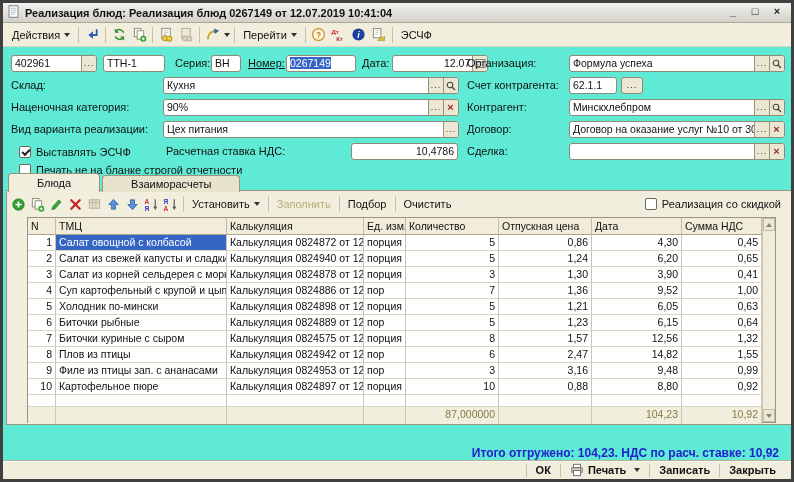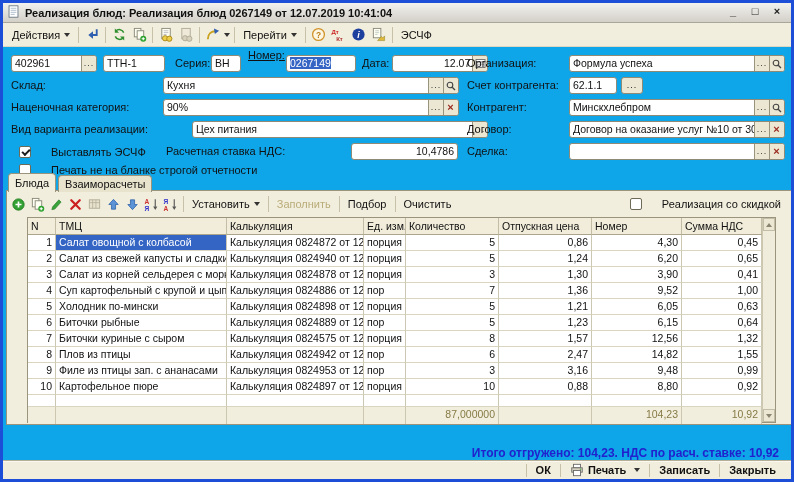--- a/index.html
+++ b/index.html
@@ -1,19 +1,19 @@
 <!DOCTYPE html>
 <html><head>
 <meta charset="utf-8">
 <style>
   html,body{margin:0;padding:0;background:#888;}
   *{box-sizing:border-box;}
   .window{
     position:relative;width:794px;height:482px;
-    border:3px solid #1d4ed8;background:#0ea5e9;
+    border:3px solid #404040;background:#5eead4;
     font-family:"Liberation Sans","DejaVu Sans",sans-serif;
     font-size:11px;color:#111;overflow:hidden;
   }
   
   .titlebar{position:absolute;top:0;left:0;right:0;height:20px;
     background:linear-gradient(#f2f1ee,#d3d0c8);
     border-bottom:1px solid #a9a69b;display:flex;align-items:center;padding:0 4px;gap:5px;}
   .wtitle{font-weight:bold;flex:1;white-space:nowrap;overflow:hidden;}
   .wbtns{display:flex;gap:6px;padding-right:2px;}
   .wbtn{width:16px;height:15px;text-align:center;line-height:13px;font-weight:bold;color:#222;font-size:11px;cursor:default;}
@@ -32,27 +32,27 @@
   .field{position:absolute;height:17px;background:#fff;border:1px solid #8f8a75;border-radius:3px;
     display:flex;align-items:stretch;font-size:10.5px;overflow:hidden;}
   .field .val{flex:1;padding:1px 3px;white-space:nowrap;overflow:hidden;line-height:13px;}
   .field .val.right{text-align:right;}
   .fbtn{width:15px;flex:none;background:#ece7d3;border-left:1px solid #9a947c;display:flex;align-items:center;justify-content:center;
     font-size:9px;line-height:9px;color:#333;letter-spacing:1px;}
   .minibtn{position:absolute;width:22px;height:17px;background:#ece7d3;border:1px solid #8f8a75;border-radius:3px;
     text-align:center;line-height:14px;font-size:9px;letter-spacing:1px;}
   .sel{background:#3565c4;color:#fff;}
   .clr{color:#9a2b1e;font-weight:bold;font-size:11px;}
-  .cbrow{position:absolute;display:flex;align-items:center;gap:20px;height:16px;white-space:nowrap;padding-left:8px;}
+  .cbrow{position:absolute;display:flex;align-items:center;gap:5px;height:16px;white-space:nowrap;padding-left:8px;}
   .cb{width:12px;height:12px;background:#fff;border:1px solid #6e6a58;border-radius:2px;position:relative;flex:none;}
   .cb.checked::after{content:"";position:absolute;left:2px;top:2px;width:6px;height:3px;
     border-left:2px solid #1c1c1c;border-bottom:2px solid #1c1c1c;transform:rotate(-45deg);}
   
   .tabs{position:absolute;top:170px;left:5px;display:flex;align-items:flex-end;z-index:3;}
-  .tab{height:17px;padding:0 6px;display:flex;align-items:center;background:#e8e3cd;
+  .tab{height:17px;padding:0 28px;display:flex;align-items:center;background:#e8e3cd;
     border:1px solid #9a947c;border-bottom:none;border-radius:4px 4px 0 0;margin-right:2px;}
   .tab.active{height:19px;background:#f2eedd;position:relative;}
   .panel{position:absolute;top:187px;left:3px;width:786px;height:235px;border:1px solid #9a947c;background:#f2eedd;}
   .ptoolbar{position:absolute;top:2px;left:2px;right:2px;height:22px;display:flex;align-items:center;}
   .ptoolbar .ibtn{width:19px;height:19px;}
   
   .tbl{position:absolute;left:20px;top:26px;width:749px;height:206px;border:1px solid #9a947c;background:#fff;}
   .thead,.trow{display:flex;width:734px;}
   .thead .cell{background:#f1edda;border-right:1px solid #c2bda4;border-bottom:1px solid #aaa58b;height:17px;line-height:14px;}
   .cell{border-right:1px solid #ccc7b0;border-bottom:1px solid #dad5c0;padding:1px 3px;overflow:hidden;
@@ -193,21 +193,21 @@
       <span class="val">402961</span>
       <span class="fbtn">...</span>
     </div>
     <div class="field" style="left:100px;top:8px;width:62px;">
       <span class="val">ТТН-1</span>
     </div>
     <span class="flabel" style="left:172px;top:8px;">Серия:</span>
     <div class="field" style="left:208px;top:8px;width:30px;">
       <span class="val">ВН</span>
     </div>
-    <span class="flabel" style="left:245px;top:0;text-decoration:underline;">Номер:</span>
+    <span class="flabel" style="left:245px;top:8px;text-decoration:underline;">Номер:</span>
     <div class="field" style="left:283px;top:8px;width:70px;">
       <span class="val"><span class="sel">0267149</span></span>
     </div>
     <span class="flabel" style="left:359px;top:8px;">Дата:</span>
     <div class="field" style="left:389px;top:8px;width:96px;padding-left:48px;">
       <span class="val">12.07.2019</span>
       <span class="fbtn">
           <svg width="11" height="11" viewBox="0 0 11 11">
             <rect x="1" y="1.5" width="9" height="8" fill="#fff" stroke="#777"></rect>
             <path d="M1 4h9" stroke="#777"></path>
@@ -256,21 +256,21 @@
       <span class="fbtn">...</span>
       <span class="fbtn">
           <svg width="10" height="10" viewBox="0 0 10 10">
             <circle cx="4" cy="4" r="2.8" fill="none" stroke="#444" stroke-width="1.1"></circle>
             <path d="M6.2 6.2L9 9" stroke="#444" stroke-width="1.3"></path>
           </svg>
         </span>
     </div>
 
     <span class="flabel" style="left:8px;top:74px;">Вид варианта реализации:</span>
-    <div class="field" style="left:160px;top:74px;width:296px;margin-left:29px;">
+    <div class="field" style="left:160px;top:74px;width:296px;">
       <span class="val">Цех питания</span>
       <span class="fbtn">...</span>
     </div>
     <span class="flabel" style="left:464px;top:74px;">Договор:</span>
     <div class="field" style="left:566px;top:74px;width:216px;">
       <span class="val">Договор на оказание услуг №10 от 30.07.2</span>
       <span class="fbtn">...</span>
       <span class="fbtn clr">×</span>
     </div>
 
@@ -386,21 +386,21 @@
     </div>
 
     <div class="tbl">
       <div class="thead">
         <div class="cell c-n">N</div>
         <div class="cell c-tmc">ТМЦ</div>
         <div class="cell c-calc">Калькуляция</div>
         <div class="cell c-unit">Ед. изм.</div>
         <div class="cell c-qty">Количество</div>
         <div class="cell c-price">Отпускная цена</div>
-        <div class="cell c-sum">Номер</div>
+        <div class="cell c-sum">Дата</div>
         <div class="cell c-vat">Сумма НДС</div>
       </div>
 
       <div class="trow" data-current="true">
           <div class="cell c-n num">1</div>
           <div class="cell c-tmc">Салат овощной с колбасой</div>
           <div class="cell c-calc">Калькуляция 0824872 от 12...</div>
           <div class="cell c-unit">порция</div>
           <div class="cell c-qty num">5</div>
           <div class="cell c-price num">0,86</div>

